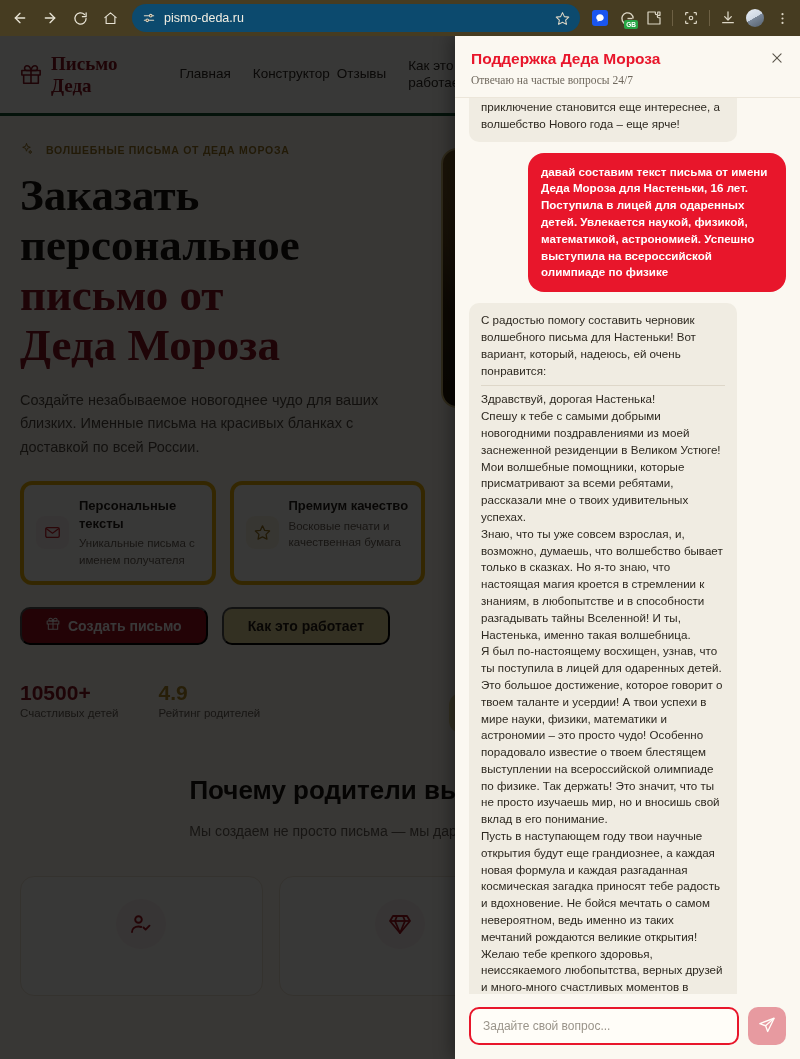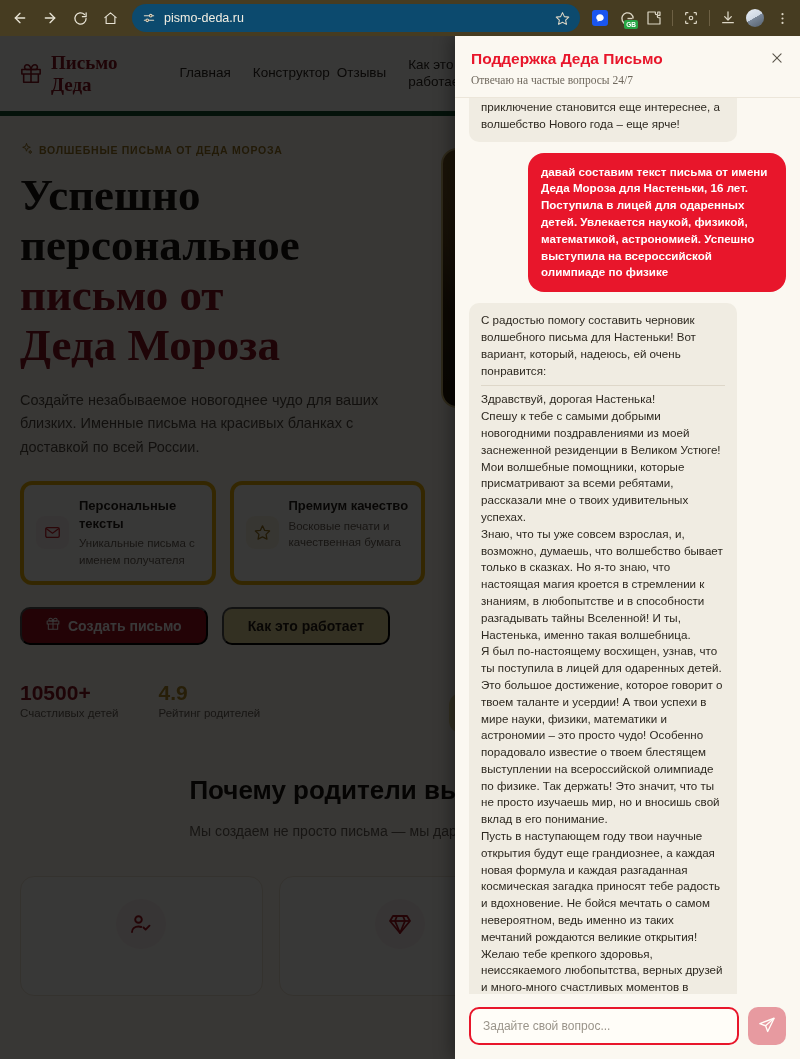--- a/index.html
+++ b/index.html
@@ -91,21 +91,21 @@
     z-index: 40;
     pointer-events: none;
   }
 
   
   .site-nav {
     height: 80px;
     display: flex; align-items: center;
     padding: 0 20px;
     gap: 10px;
-    border-bottom: 5px solid #14532d;
+    border-bottom: 3px solid #14532d;
     background: #fffdf8;
   }
   .brand { display: flex; align-items: center; gap: 9px; flex: 0 0 auto; }
   .brand-icon { color: #8b1420; display: flex; }
   .brand-text {
     color: #8b1420;
     font-family: "Liberation Serif", serif;
     font-weight: bold; font-size: 19px;
     line-height: 1.15;
     max-width: 78px;
@@ -113,21 +113,21 @@
   .nav-links { display: flex; align-items: center; gap: 22px; margin-left: 52px; }
   .nav-link {
     color: #2f2a24; font-size: 13.5px;
     max-width: 62px; line-height: 1.2;
   }
 
   
   .hero { display: flex; padding: 26px 20px 0 20px; gap: 16px; }
   .hero-left { width: 405px; flex: 0 0 auto; }
   .eyebrow {
-    display: flex; align-items: center; gap: 6px;
+    display: flex; align-items: center; gap: 13px;
     color: #9a7622; font-size: 10.5px; font-weight: bold;
     letter-spacing: 0.07em;
     margin-bottom: 14px;
   }
   .hero-title {
     font-family: "Liberation Serif", serif;
     font-weight: bold;
     font-size: 45px;
     line-height: 1.11;
     color: #171310;
@@ -442,21 +442,21 @@
         <div class="eyebrow">
           <span>
             <svg width="13" height="13" viewBox="0 0 24 24" fill="none" stroke="currentColor" stroke-width="1.8" stroke-linejoin="round">
                 <path d="M12 2.5 13.8 8 19 9.8 13.8 11.6 12 17 10.2 11.6 5 9.8 10.2 8z"></path>
                 <path d="M19 15.5l.8 2.2 2.2.8-2.2.8-.8 2.2-.8-2.2-2.2-.8 2.2-.8z"></path>
               </svg>
           </span>
           <span>ВОЛШЕБНЫЕ ПИСЬМА ОТ ДЕДА МОРОЗА</span>
         </div>
         <h1 class="hero-title">
-          <span>Успешно</span>
+          <span>Заказать</span>
           <span>персональное</span>
           <span class="accent">письмо от</span>
           <span class="accent">Деда Мороза</span>
         </h1>
         <p class="hero-sub">Создайте незабываемое новогоднее чудо для ваших близких. Именные письма на красивых бланках с доставкой по всей России.</p>
 
         <div class="feature-cards">
           <div class="fcard">
             <div class="fcard-icon red">
               <svg width="17" height="17" viewBox="0 0 24 24" fill="none" stroke="currentColor" stroke-width="1.8" stroke-linejoin="round">
@@ -555,21 +555,21 @@
         </div>
       </div>
     </div>
 
   </div>
 
   <div class="dim-overlay"></div>
 
   <div class="chat-panel">
     <div class="chat-head">
-      <div class="chat-title">Поддержка Деда Письмо</div>
+      <div class="chat-title">Поддержка Деда Мороза</div>
       <div class="chat-subtitle">Отвечаю на частые вопросы 24/7</div>
       <div class="chat-close">
         <svg width="14" height="14" viewBox="0 0 24 24" fill="none" stroke="currentColor" stroke-width="1.9" stroke-linecap="round">
             <line x1="5" y1="5" x2="19" y2="19"></line>
             <line x1="19" y1="5" x2="5" y2="19"></line>
           </svg>
       </div>
     </div>
 
     <div class="chat-body">

